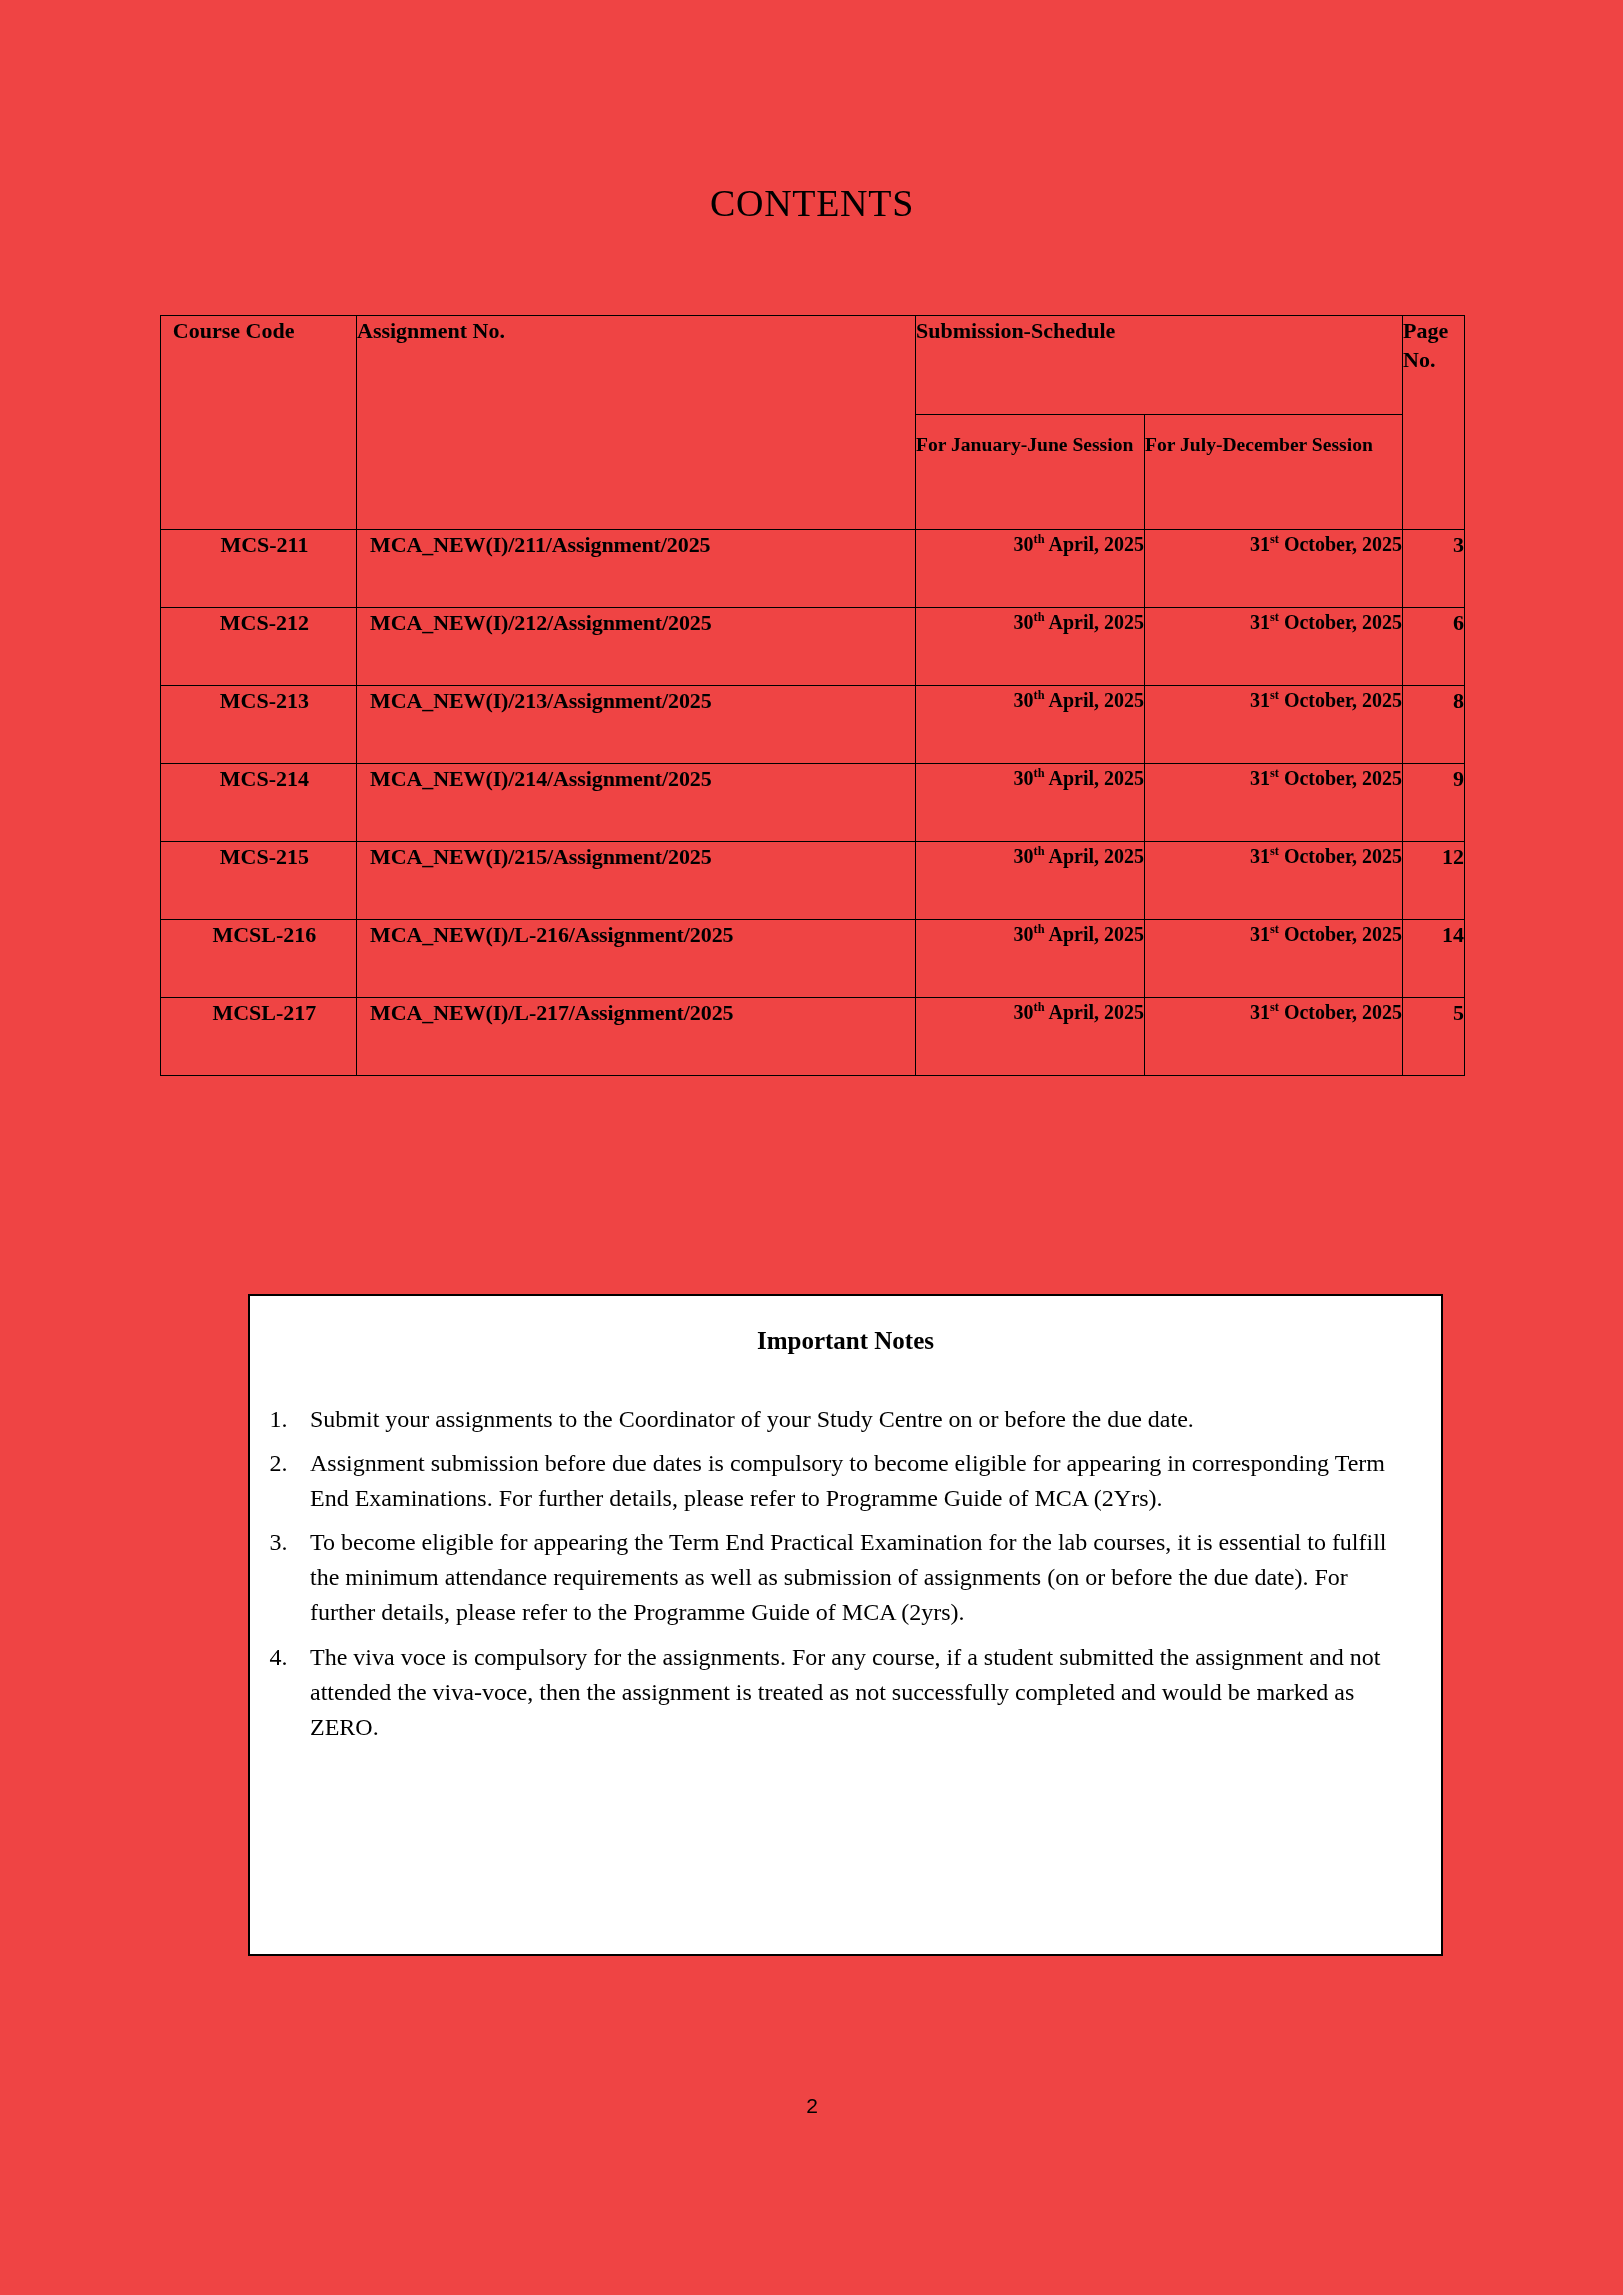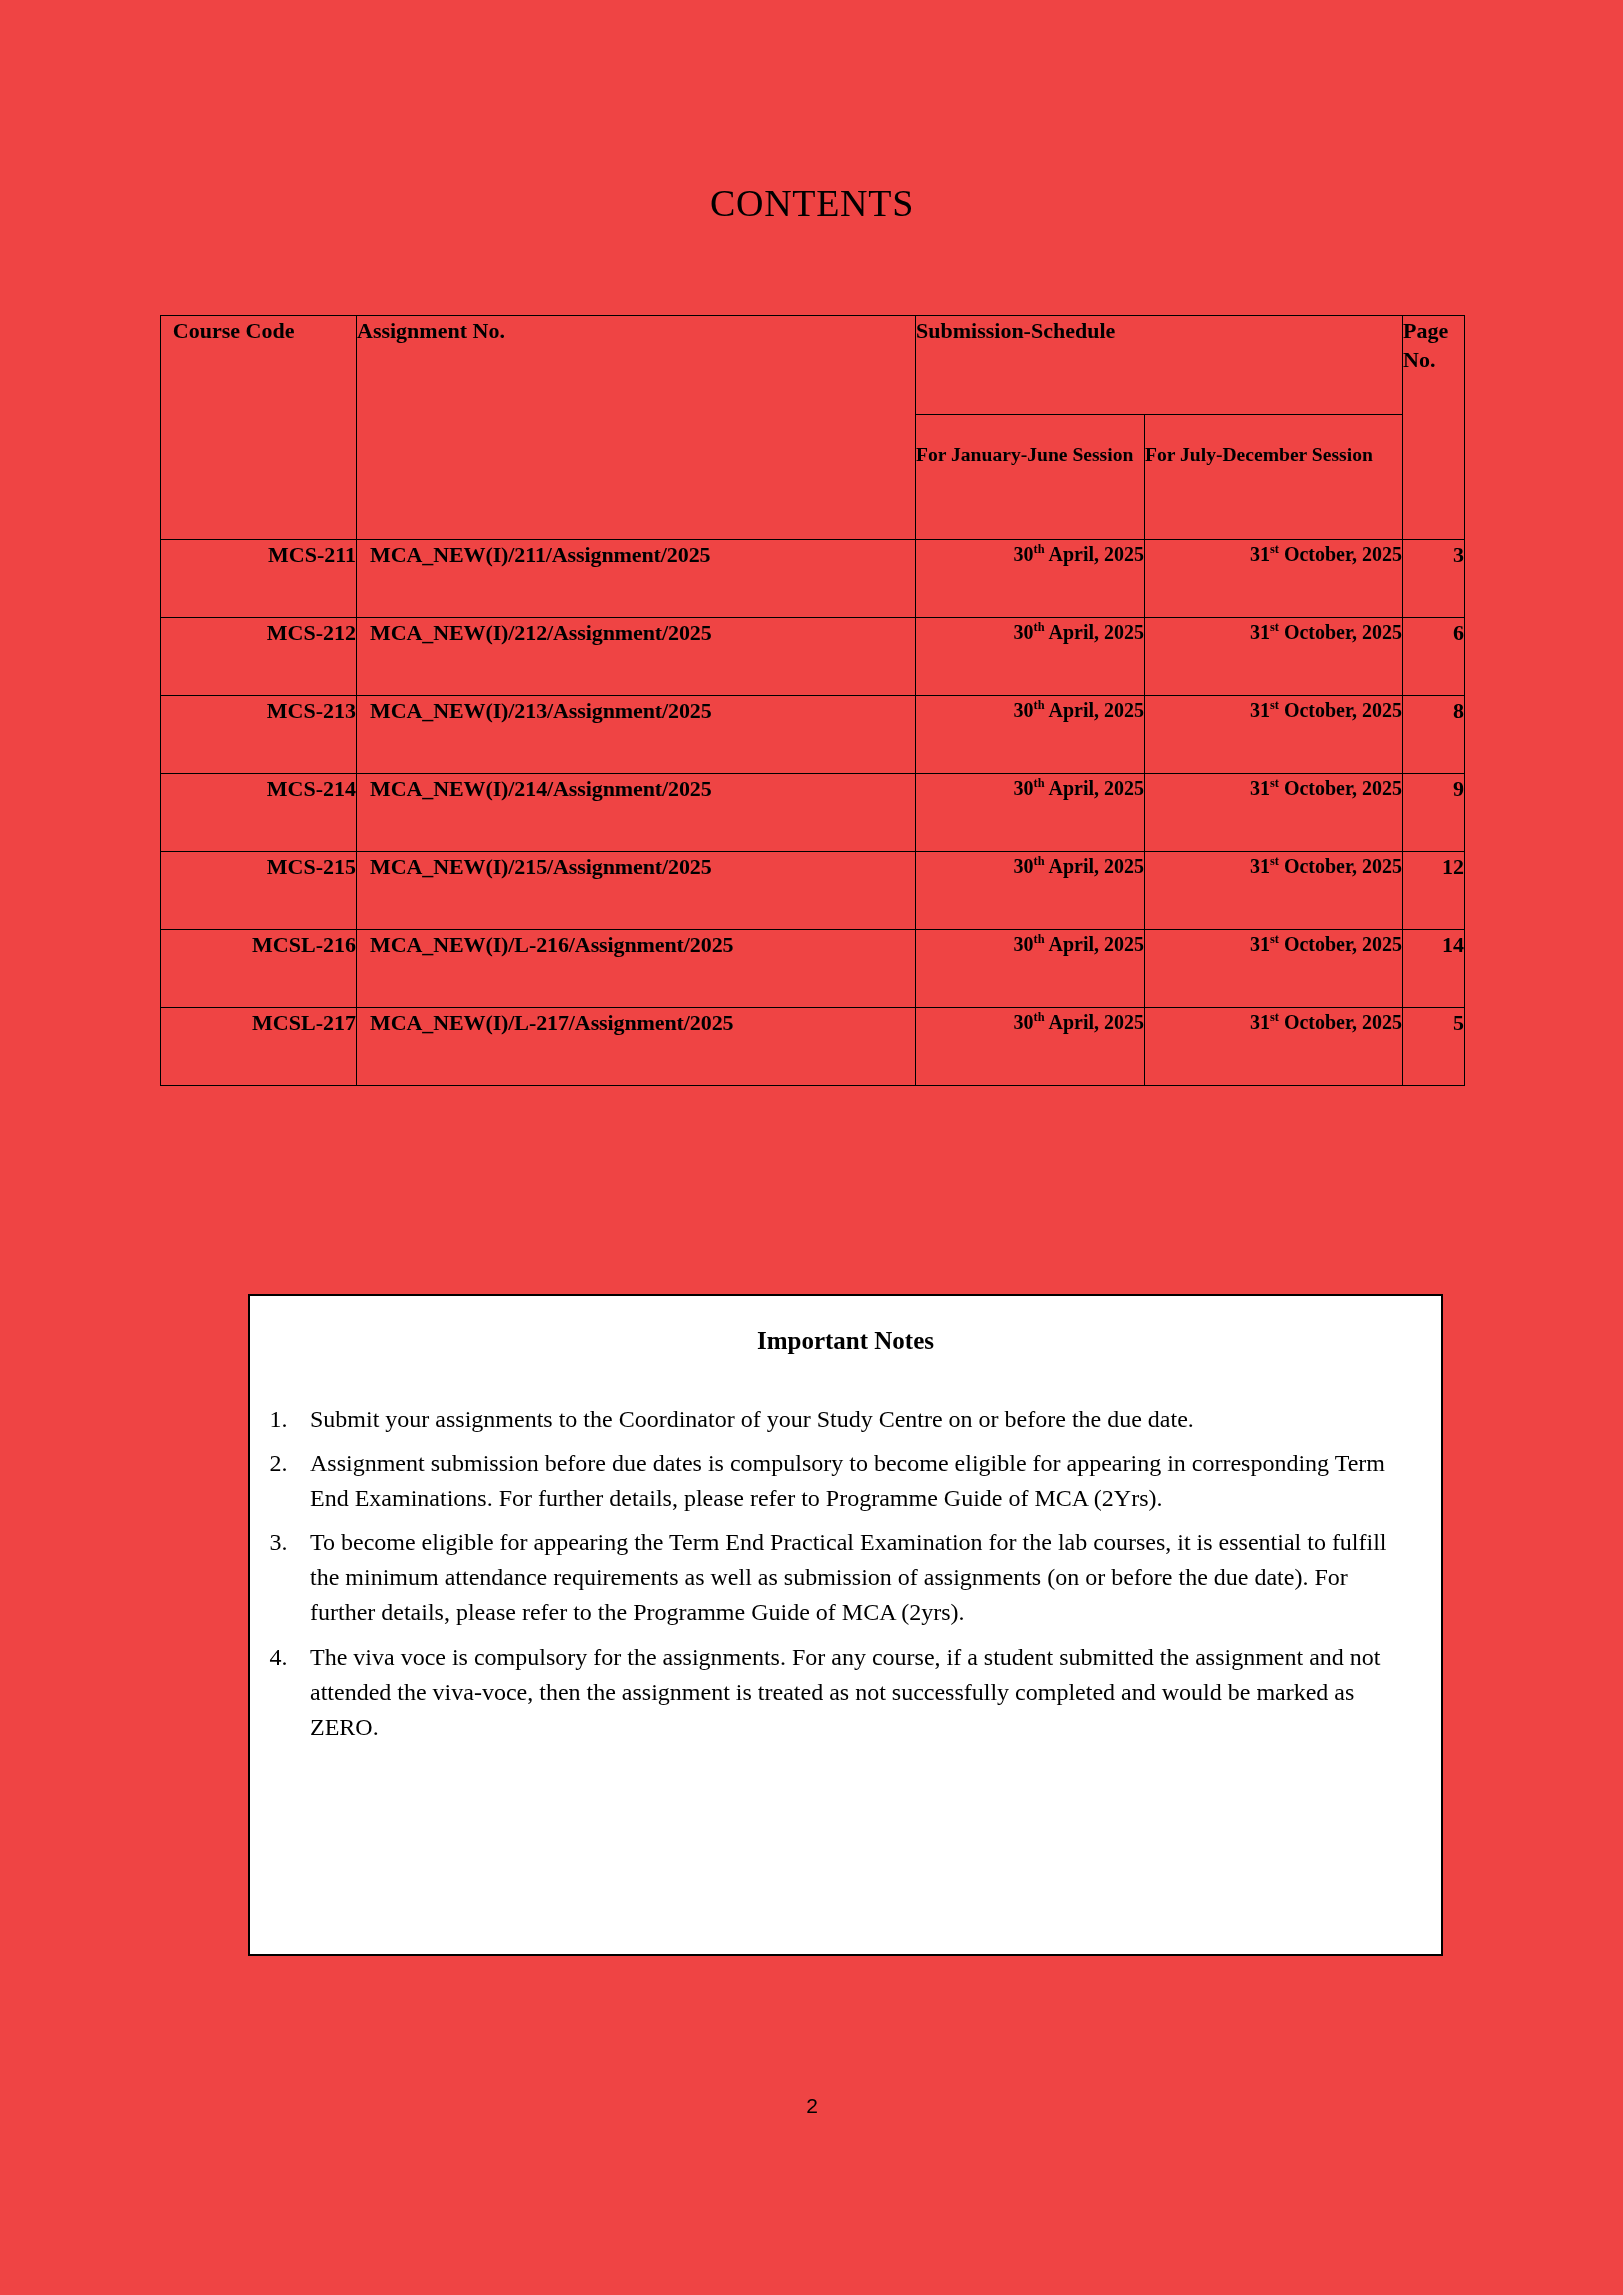--- a/index.html
+++ b/index.html
@@ -67,35 +67,35 @@
     line-height: 29px;
     padding: 14.4px 5.2px 0 5.2px;
   }
   .th-cell.left {
     text-align: left;
     padding-left: 11.8px;
   }
   .th-cell.sub {
     font-size: 19.6px;
     line-height: 26px;
-    padding-top: 27px;
+    padding-top: 17px;
   }
   .hdr-top-row td { height: 98px; }
   .hdr-sub-row td { height: 97px; }
 
   .row-cell {
     font-weight: bold;
     font-size: 22px;
     line-height: 29px;
     height: 77px;
     padding-top: 14.4px;
     text-align: right;
   }
   .row-cell.code {
-    text-align: right;
+    text-align: center;
     padding-left: 11.8px;
   }
   .row-cell.assign {
     text-align: left;
     padding-left: 13px;
     letter-spacing: -0.1px;
     margin-top: 35px;
   }
   .row-cell.date {
     font-size: 20px;

